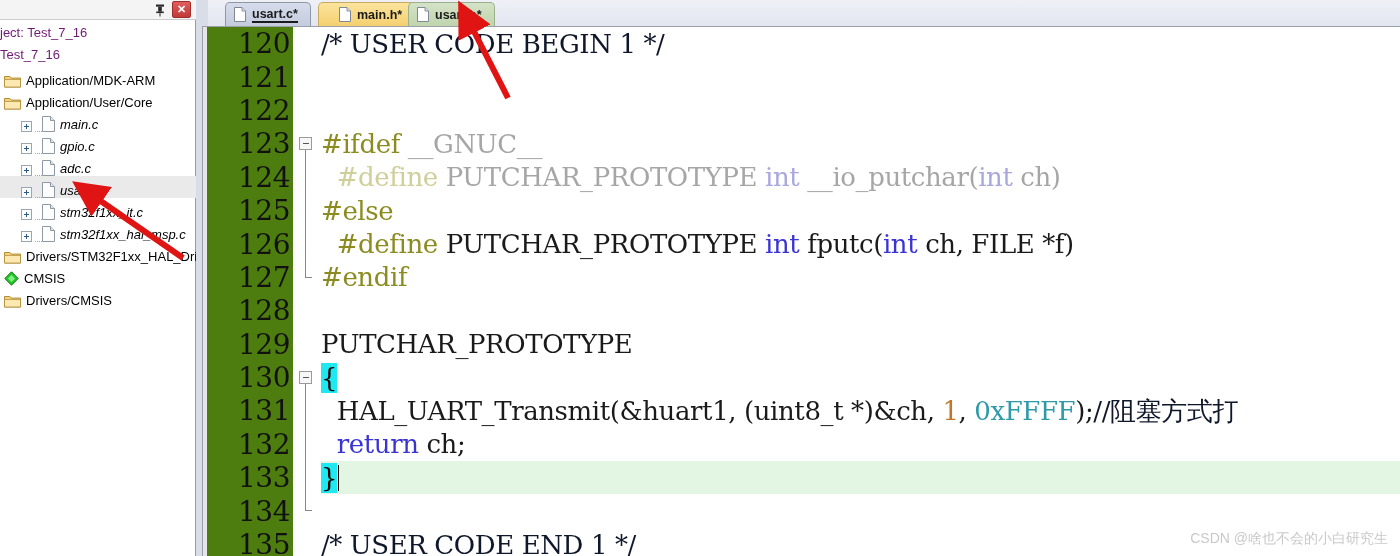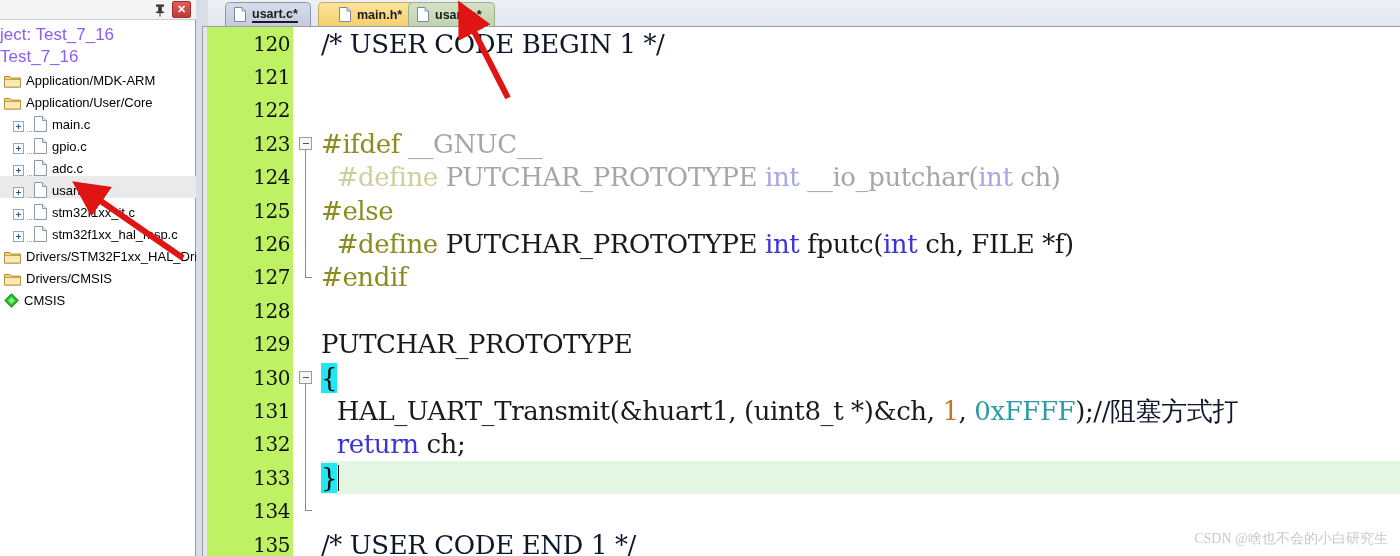--- a/index.html
+++ b/index.html
@@ -28,21 +28,21 @@
   }
   #pin-btn { left: 152px; }
   #close-btn {
     left: 172px; width: 19px; height: 17px; top: 1px;
     background: linear-gradient(#e25c5c, #c13a3a);
     border: 1px solid #9e2d2d; border-radius: 2px;
     color: #ffffff; font-size: 11px; font-weight: bold;
     font-family: "Liberation Sans", sans-serif;
   }
   #tree-header, #tree-root {
-    position: absolute; left: 0; font-size: 17px; color: #8b5cf6;
+    position: absolute; left: 0; font-size: 13px; color: #701a75;
     white-space: nowrap;
   }
   #tree-header { top: 25px; }
   #tree-root { top: 47px; }
   #tree {
     position: absolute; left: 0; top: 66px; width: 196px;
   }
   .tnode {
     position: relative; height: 22px; display: flex; align-items: flex-end;
     font-size: 13px; color: #000; white-space: nowrap;
@@ -59,21 +59,21 @@
   .expander::after  { left: 4px; top: 2px; width: 1px; height: 5px; }
   .dotline {
     width: 7px; border-top: 1px dotted #9aa7b0; flex: 0 0 auto;
   }
   .ic { flex: 0 0 auto; margin-right: 5px; display: block; }
   .ic-folder { width: 17px; height: 13px; }
   .ic-file   { width: 13px; height: 16px; }
   .ic-cmsis  { width: 15px; height: 15px; }
   .lbl { overflow: hidden; }
   .indent-0 { padding-left: 4px; }
-  .indent-1 { padding-left: 4px; }
+  .indent-1 { padding-left: 12px; font-style: italic; }
 
   
   #editor-pane {
     position: absolute; left: 196px; top: 0; width: 1204px; height: 556px;
     background: #d8dde8;
   }
   #tabbar {
     position: absolute; left: 12px; top: 0; width: 1204px; height: 34px;
     background: linear-gradient(#eef0f6, #dfe3ee);
   }
@@ -103,22 +103,22 @@
   }
   #code-area {
     position: absolute; left: 4px; top: 0; width: 1194px; height: 530px;
     overflow: hidden; background: #ffffff;
   }
   .crow {
     position: relative; height: 33.4px; display: flex; align-items: center;
   }
   .lnum {
     width: 86px; height: 33.4px; flex: 0 0 auto;
-    background: #bef264; color: #111;
-    font-family: "DejaVu Serif", serif; font-size: 20px;
+    background: #4d7c0f; color: #111;
+    font-family: "DejaVu Serif", serif; font-size: 28px;
     display: flex; align-items: center; justify-content: flex-end;
     padding-right: 3px; letter-spacing: -0.5px;
   }
   .fold {
     width: 28px; height: 33.4px; flex: 0 0 auto; position: relative;
     background: #ffffff;
   }
   .ctext {
     flex: 1 1 auto; height: 33.4px; display: flex; align-items: center;
     font-family: "DejaVu Serif", serif; font-size: 26px;
@@ -167,21 +167,21 @@
 
   
   .arrow { position: absolute; pointer-events: none; }
   #arrow-tab { left: 240px; top: -2px; }
   #arrow-tree { left: 55px; top: 172px; }
 
   
   #watermark {
     position: absolute; right: 12px; bottom: 8px;
     font-size: 14px; color: #c9c9c9;
-    font-family: Liberation Serif, serif;
+    font-family: Liberation Sans, sans-serif;
     white-space: nowrap;
   }
 </style>
 </head>
 <body>
 
 <div id="root">
 
   <div id="sidebar">
 
@@ -270,32 +270,32 @@
           <span class="lbl">stm32f1xx_hal_msp.c</span>
         </div>
         <div class="tnode indent-0">
           <svg class="ic ic-folder" viewBox="0 0 17 13">
             <path d="M0.5 1.5 h5.4 l1.4 1.6 h9.2 v8.9 h-16 z" fill="#f6d480" stroke="#b08c36" stroke-width="1"></path>
             <path d="M0.5 4.4 h16 v7.6 h-16 z" fill="#fce9b2" stroke="#b08c36" stroke-width="0.8"></path>
           </svg>
           <span class="lbl">Drivers/STM32F1xx_HAL_Driv</span>
         </div>
         <div class="tnode indent-0">
+          <svg class="ic ic-cmsis" viewBox="0 0 15 15">
+            <path d="M7.5 0.8 L14.2 7.5 L7.5 14.2 L0.8 7.5 z" fill="#25c425" stroke="#0c7a0c" stroke-width="1"></path>
+            <path d="M7.5 4 L11 7.5 L7.5 11 L4 7.5 z" fill="#7ff07f"></path>
+          </svg>
+          <span class="lbl">CMSIS</span>
+        </div>
+        <div class="tnode indent-0">
           <svg class="ic ic-folder" viewBox="0 0 17 13">
             <path d="M0.5 1.5 h5.4 l1.4 1.6 h9.2 v8.9 h-16 z" fill="#f6d480" stroke="#b08c36" stroke-width="1"></path>
             <path d="M0.5 4.4 h16 v7.6 h-16 z" fill="#fce9b2" stroke="#b08c36" stroke-width="0.8"></path>
           </svg>
           <span class="lbl">Drivers/CMSIS</span>
-        </div>
-        <div class="tnode indent-0">
-          <svg class="ic ic-cmsis" viewBox="0 0 15 15">
-            <path d="M7.5 0.8 L14.2 7.5 L7.5 14.2 L0.8 7.5 z" fill="#25c425" stroke="#0c7a0c" stroke-width="1"></path>
-            <path d="M7.5 4 L11 7.5 L7.5 11 L4 7.5 z" fill="#7ff07f"></path>
-          </svg>
-          <span class="lbl">CMSIS</span>
         </div>
       </div>
   </div>
 
   <div id="editor-pane">
 
     <div id="tabbar">
         <div class="tab" id="tab-0">
           <svg class="tabdoc" viewBox="0 0 12 15">
             <path d="M0.5 0.5 h7.5 l3.5 3.5 v10.5 h-11 z" fill="#ffffff" stroke="#7d8a95" stroke-width="1"></path>

